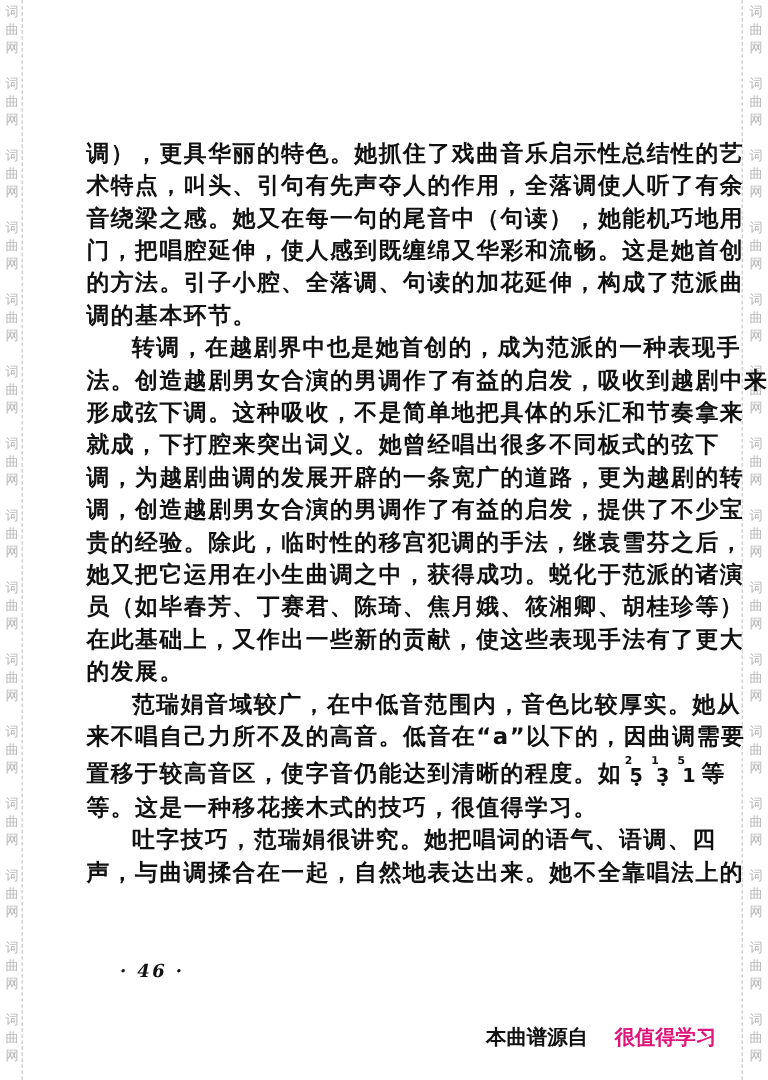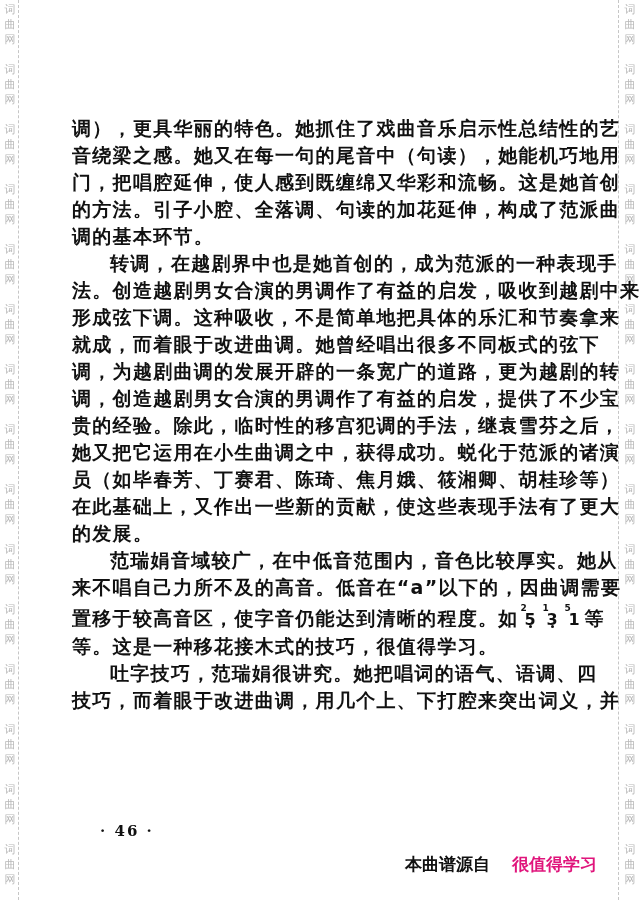--- a/index.html
+++ b/index.html
@@ -15,22 +15,22 @@
   .dash.right { left:618px; }
   .page { position:absolute; left:72px; top:115px; width:500px; }
   .line { height:27px; line-height:27px; font-size:19px; font-weight:bold; white-space:nowrap;
           letter-spacing:1.3px; font-family:"DejaVu Sans","Liberation Sans",sans-serif; }
   .line.indent { padding-left:38px; }
   .line.tall { height:32px; line-height:34px; }
   .notation { display:inline-block; position:relative; width:22px; height:27px; vertical-align:top; }
   .notation .main { position:absolute; left:6px; top:2px; font-size:16px; font-weight:bold; }
   .notation .grace { position:absolute; left:2px; top:-10px; font-size:9px; font-weight:bold; }
   .notation .dot { position:absolute; left:10px; top:24px; width:3px; height:3px; border-radius:50%; background:#111; }
-  .pagenum { position:absolute; left:100px; top:822px; font-size:15px; font-weight:bold;
-             font-family:"DejaVu Serif",serif; letter-spacing:2px; }
+  .pagenum { position:absolute; left:100px; top:800px; font-size:15px; font-weight:bold;
+             font-family:"DejaVu Serif",serif; letter-spacing:2px;font-style:italic; }
   .footer { position:absolute; left:405px; top:853px; font-family:"DejaVu Sans",sans-serif;
             font-size:17px; font-weight:bold; white-space:nowrap; }
   .footer .src { color:#111; }
   .footer .site { color:#e0157c; margin-left:22px; }
 </style>
 </head>
 <body>
 
 <div class="dash left"></div>
 <div class="dash right"></div>
@@ -65,45 +65,46 @@
     <div class="wm-block" style="top: 602px;">词<br>曲<br>网</div>
     <div class="wm-block" style="top: 662px;">词<br>曲<br>网</div>
     <div class="wm-block" style="top: 722px;">词<br>曲<br>网</div>
     <div class="wm-block" style="top: 782px;">词<br>曲<br>网</div>
     <div class="wm-block" style="top: 842px;">词<br>曲<br>网</div>
   </div>
 
 <div class="page">
   <div id="lines-a">
       <div class="line">调），更具华丽的特色。她抓住了戏曲音乐启示性总结性的艺</div>
+      <div class="line">术特点，叫头、引句有先声夺人的作用，全落调使人听了有余</div>
       <div class="line">音绕梁之感。她又在每一句的尾音中（句读），她能机巧地用</div>
       <div class="line">门，把唱腔延伸，使人感到既缠绵又华彩和流畅。这是她首创</div>
       <div class="line">的方法。引子小腔、全落调、句读的加花延伸，构成了范派曲</div>
       <div class="line">调的基本环节。</div>
       <div class="line indent">转调，在越剧界中也是她首创的，成为范派的一种表现手</div>
       <div class="line">法。创造越剧男女合演的男调作了有益的启发，吸收到越剧中来</div>
       <div class="line">形成弦下调。这种吸收，不是简单地把具体的乐汇和节奏拿来</div>
-      <div class="line">就成，而着眼于改进曲调。她曾经唱出很多不同板式的弦下</div>
+      <div class="line">就成，下打腔来突出词义。她曾经唱出很多不同板式的弦下</div>
       <div class="line">调，为越剧曲调的发展开辟的一条宽广的道路，更为越剧的转</div>
       <div class="line">调，创造越剧男女合演的男调作了有益的启发，提供了不少宝</div>
       <div class="line">贵的经验。除此，临时性的移宫犯调的手法，继袁雪芬之后，</div>
       <div class="line">她又把它运用在小生曲调之中，获得成功。蜕化于范派的诸演</div>
       <div class="line">员（如毕春芳、丁赛君、陈琦、焦月娥、筱湘卿、胡桂珍等）</div>
       <div class="line">在此基础上，又作出一些新的贡献，使这些表现手法有了更大</div>
       <div class="line">的发展。</div>
       <div class="line indent">范瑞娟音域较广，在中低音范围内，音色比较厚实。她从</div>
       <div class="line">来不唱自己力所不及的高音。低音在“a”以下的，因曲调需要</div>
     </div>
   <div class="line tall">
     <span>置移于较高音区，使字音仍能达到清晰的程度。如</span><span id="notes"><span class="notation"><span class="grace">2</span><span class="main">5</span><span class="dot"></span></span><span class="notation"><span class="grace">1</span><span class="main">3</span><span class="dot"></span></span><span class="notation"><span class="grace">5</span><span class="main">1</span></span></span><span>等</span>
   </div>
   <div id="lines-b">
       <div class="line">等。这是一种移花接木式的技巧，很值得学习。</div>
       <div class="line indent">吐字技巧，范瑞娟很讲究。她把唱词的语气、语调、四</div>
-      <div class="line">技巧，而着眼于改进曲调，用几个上、下打腔来突出词义，并</div>
+      <div class="line">声，与曲调揉合在一起，自然地表达出来。她不全靠唱法上的</div>
     </div>
 </div>
 
 <div class="pagenum">· 46 ·</div>
 
 <div class="footer">
   <span class="src">本曲谱源自</span><span class="site">很值得学习</span>
 </div>
 
 </body></html>

